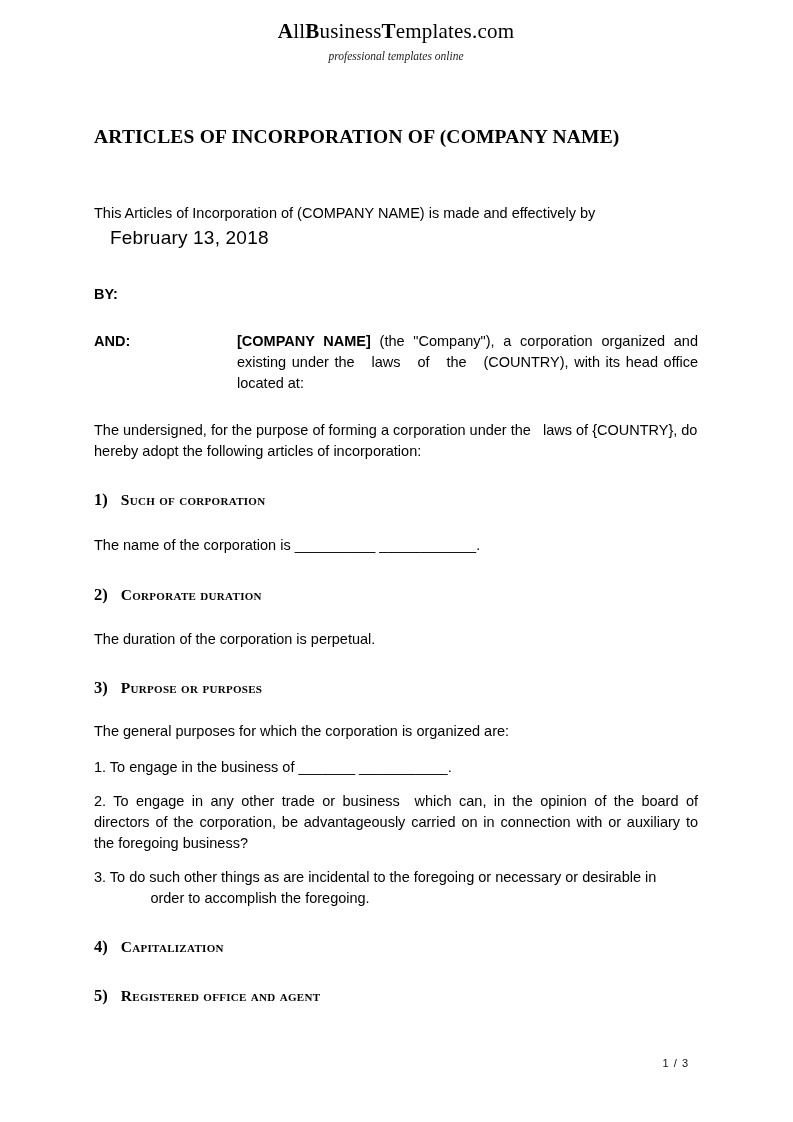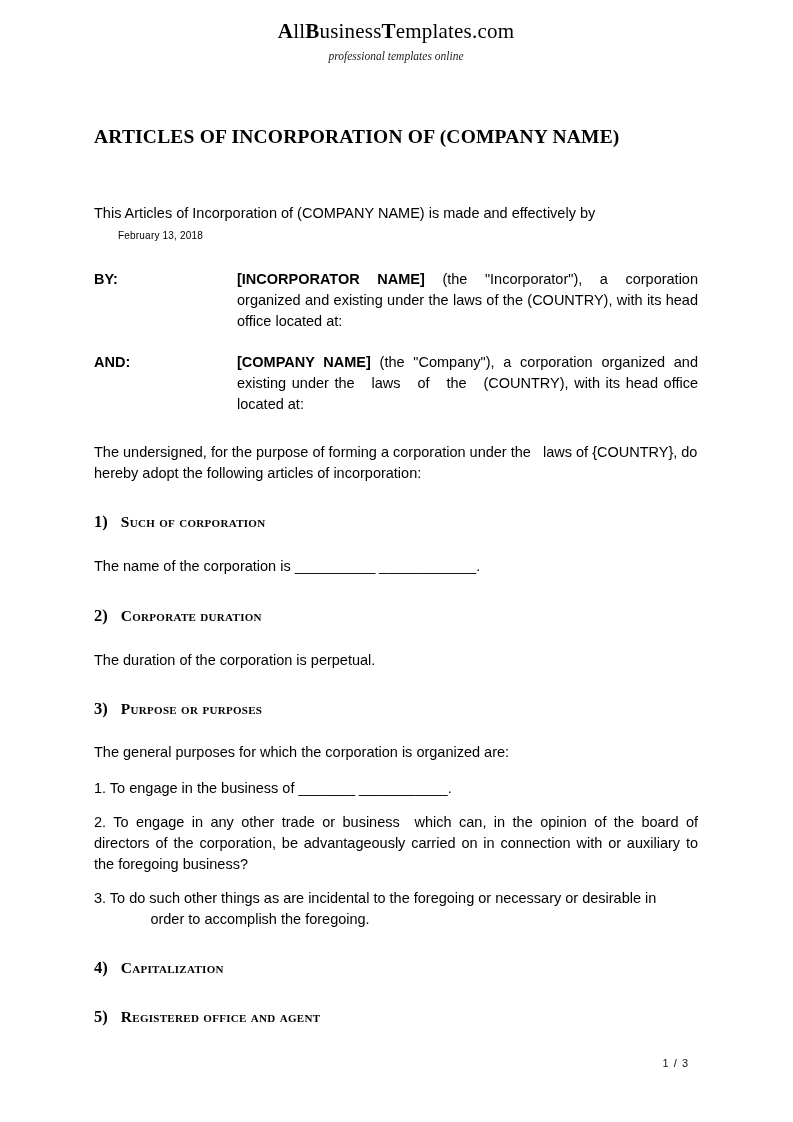--- a/index.html
+++ b/index.html
@@ -56,32 +56,32 @@
   }
 
   
   .para {
     white-space: pre-wrap;
     margin: 0;
   }
   .intro { margin-top: 52px; }
   .intro .date {
     display: inline-block;
-    margin-left: 24px;
-    font-size: 10px;
+    margin-left: 16px;
+    font-size: 19px;
     letter-spacing: 0.2px;
   }
 
   
   .party-row {
     display: flex;
     align-items: flex-start;
   }
-  .party-row.by  { margin-top: 24px; }
-  .party-row.and { margin-top: 20px; }
+  .party-row.by  { margin-top: 32px; }
+  .party-row.and { margin-top: 26px; }
   .party-label {
     flex: 0 0 143px;
     font-weight: bold;
   }
   .party-text {
     flex: 1 1 auto;
     text-align: justify;
     white-space: pre-wrap;
   }
   .party-text b { font-weight: bold; }
@@ -137,21 +137,20 @@
       <div class="logo-brand"><b>A</b><span>ll</span><b>B</b><span>usiness</span><b>T</b><span>emplates</span><span>.com</span></div>
       <div class="logo-tagline">professional templates online</div>
     </div>
 
     <div class="doc-title">ARTICLES OF INCORPORATION OF (COMPANY NAME)</div>
 
     <p class="para intro"><span>This Articles of Incorporation of (COMPANY NAME) is made and effectively by</span><span class="date">February 13, 2018</span></p>
 
     <div class="party-row by">
       <div class="party-label">BY:</div>
-      <div class="party-text"><b>[INCORPORATOR NAME]</b><span> (the "Incorporator"), a corporation organized and existing under the laws of the (COUNTRY), with its head office located at:</span></div>
     </div>
 
     <div class="party-row and">
       <div class="party-label">AND:</div>
       <div class="party-text"><b>[COMPANY NAME]</b><span> (the "Company"), a corporation organized and existing under the   laws   of   the   (COUNTRY), with its head office located at:</span></div>
     </div>
 
     <p class="para preamble">The undersigned, for the purpose of forming a corporation under the   laws of {COUNTRY}, do hereby adopt the following articles of incorporation:</p>
 
     <div class="section-heading h1">

